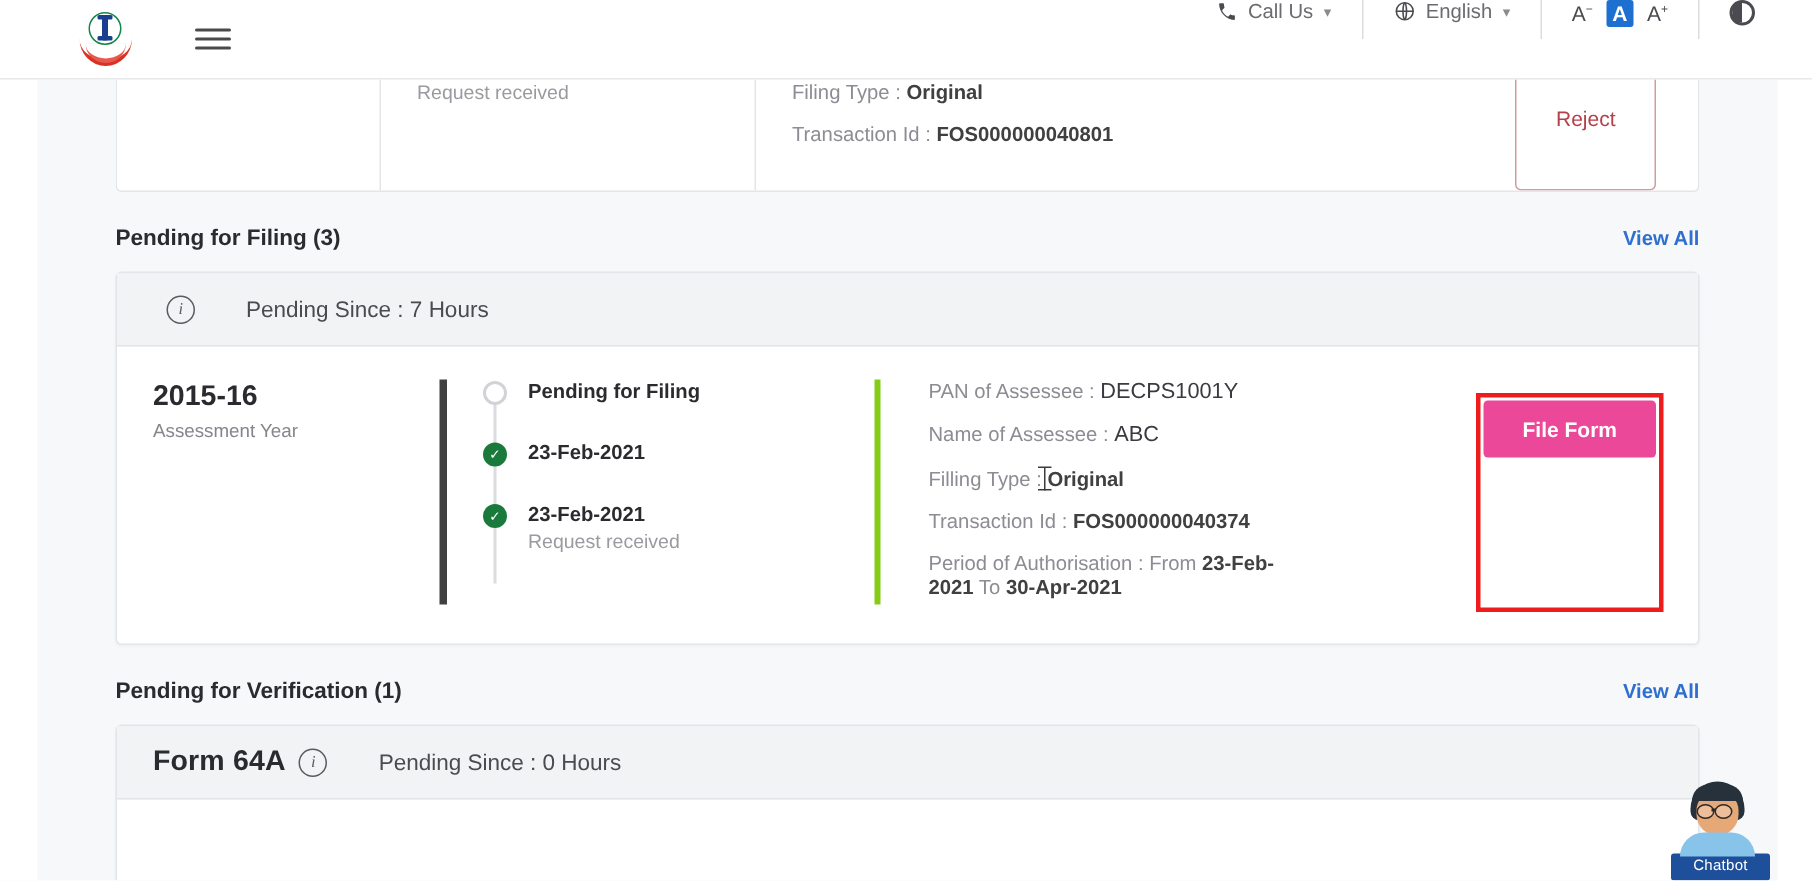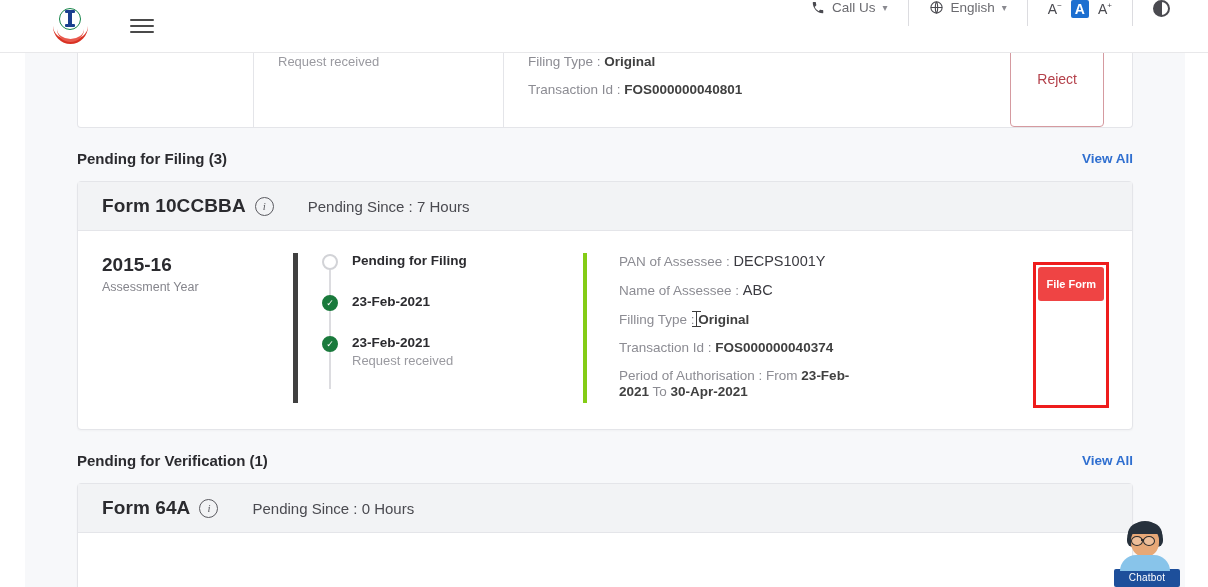--- a/index.html
+++ b/index.html
@@ -93,22 +93,22 @@
   .tl-sub{font-size:13px;color:#9a9aa0;margin-top:3px;}
 
   .col-details{flex:1;border-left:4px solid #84cc16;padding-left:32px;box-sizing:border-box;position:relative;}
   .drow{font-size:13.5px;color:#8c8c93;margin-bottom:12px;line-height:1.2;}
   .drow:last-child{margin-bottom:0;}
   .dval{color:#404040;font-weight:bold;}
   .dval.plain{font-weight:normal;font-size:14.5px;color:#3a3a40;}
 
   .col-action{width:215px;padding-right:28px;box-sizing:border-box;display:flex;justify-content:flex-end;}
   .btn-file{
-    background:#ef4444;color:#ffffff;font-size:11px;font-weight:bold;border:none;
-    padding:11px 8px;border-radius:3px;cursor:pointer;font-family:"Liberation Sans",sans-serif;
+    background:#ec4899;color:#ffffff;font-size:14px;font-weight:bold;border:none;
+    padding:11px 26px;border-radius:3px;cursor:pointer;font-family:"Liberation Sans",sans-serif;
   }
   .btn-file-wrap{position:relative;margin-top:14px;}
   .redbox{position:absolute;left:-5px;top:-5px;right:-5px;bottom:-5px;border:3px solid #ee1c1c;pointer-events:none;}
 
   
   .section-row{
     display:flex;align-items:center;justify-content:space-between;
     margin:0 52px;padding:22px 0 14px 0;
   }
   .section-title{font-size:15px;font-weight:bold;color:#2b2b2f;}
@@ -238,21 +238,20 @@
       </div>
     </div>
 
     <div class="section-row">
       <div class="section-title">Pending for Filing (3)</div>
       <div class="view-all">View All</div>
     </div>
 
     <div class="card">
       <div class="card-head">
-        <span class="form-title">Form 10CCBBA</span>
         <span class="info-ico">i</span>
         <span class="pending-since">Pending Since : 7 Hours</span>
       </div>
 
       <div class="card-body">
 
         <div class="col-year">
           <div class="ay">2015-16</div>
           <div class="ay-label">Assessment Year</div>
         </div>

